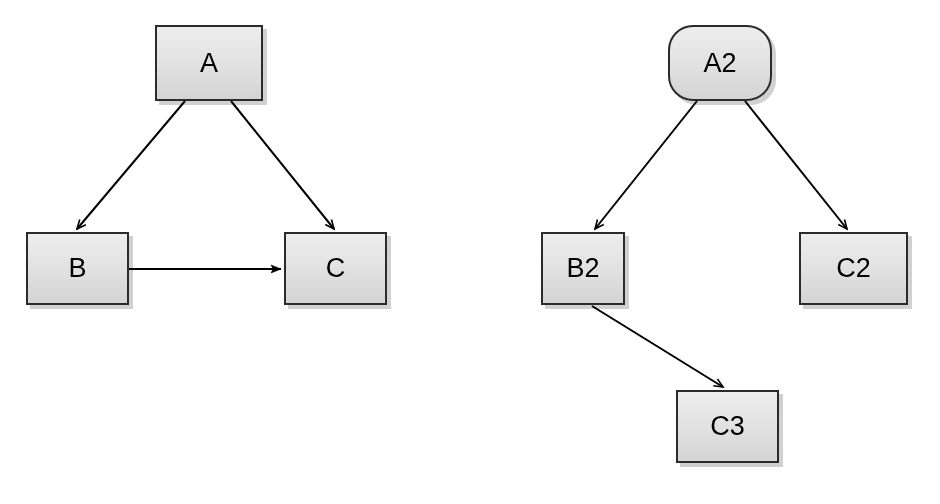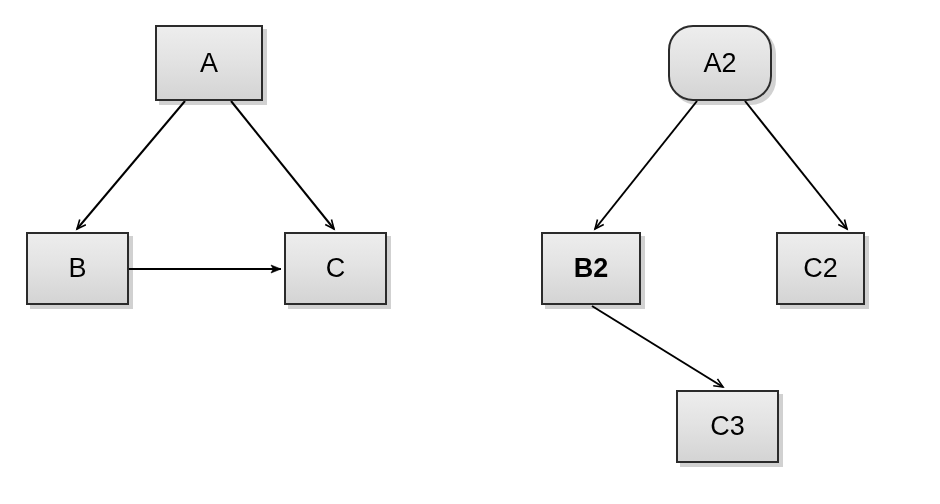--- a/index.html
+++ b/index.html
@@ -74,24 +74,24 @@
       </div>
       <div class="node" style="left: 26px; top: 232px; width: 103px; height: 73px;">
         <span class="node-label">B</span>
       </div>
       <div class="node" style="left: 284px; top: 232px; width: 103px; height: 73px;">
         <span class="node-label">C</span>
       </div>
       <div class="node" style="left: 668px; top: 25px; width: 104px; height: 76px; border-radius: 25px;">
         <span class="node-label">A2</span>
       </div>
-      <div class="node" style="left: 541px; top: 232px; width: 100px; height: 73px; font-weight: bold;">
+      <div class="node" style="left: 541px; top: 232px; width: 84px; height: 73px;">
         <span class="node-label">B2</span>
       </div>
-      <div class="node" style="left: 776px; top: 232px; width: 89px; height: 73px;">
+      <div class="node" style="left: 799px; top: 232px; width: 109px; height: 73px;">
         <span class="node-label">C2</span>
       </div>
       <div class="node" style="left: 676px; top: 390px; width: 103px; height: 73px; text-align: center;">
         <span class="node-label">C3</span>
       </div>
     </div>
 
 </div>
 
 </body></html>

